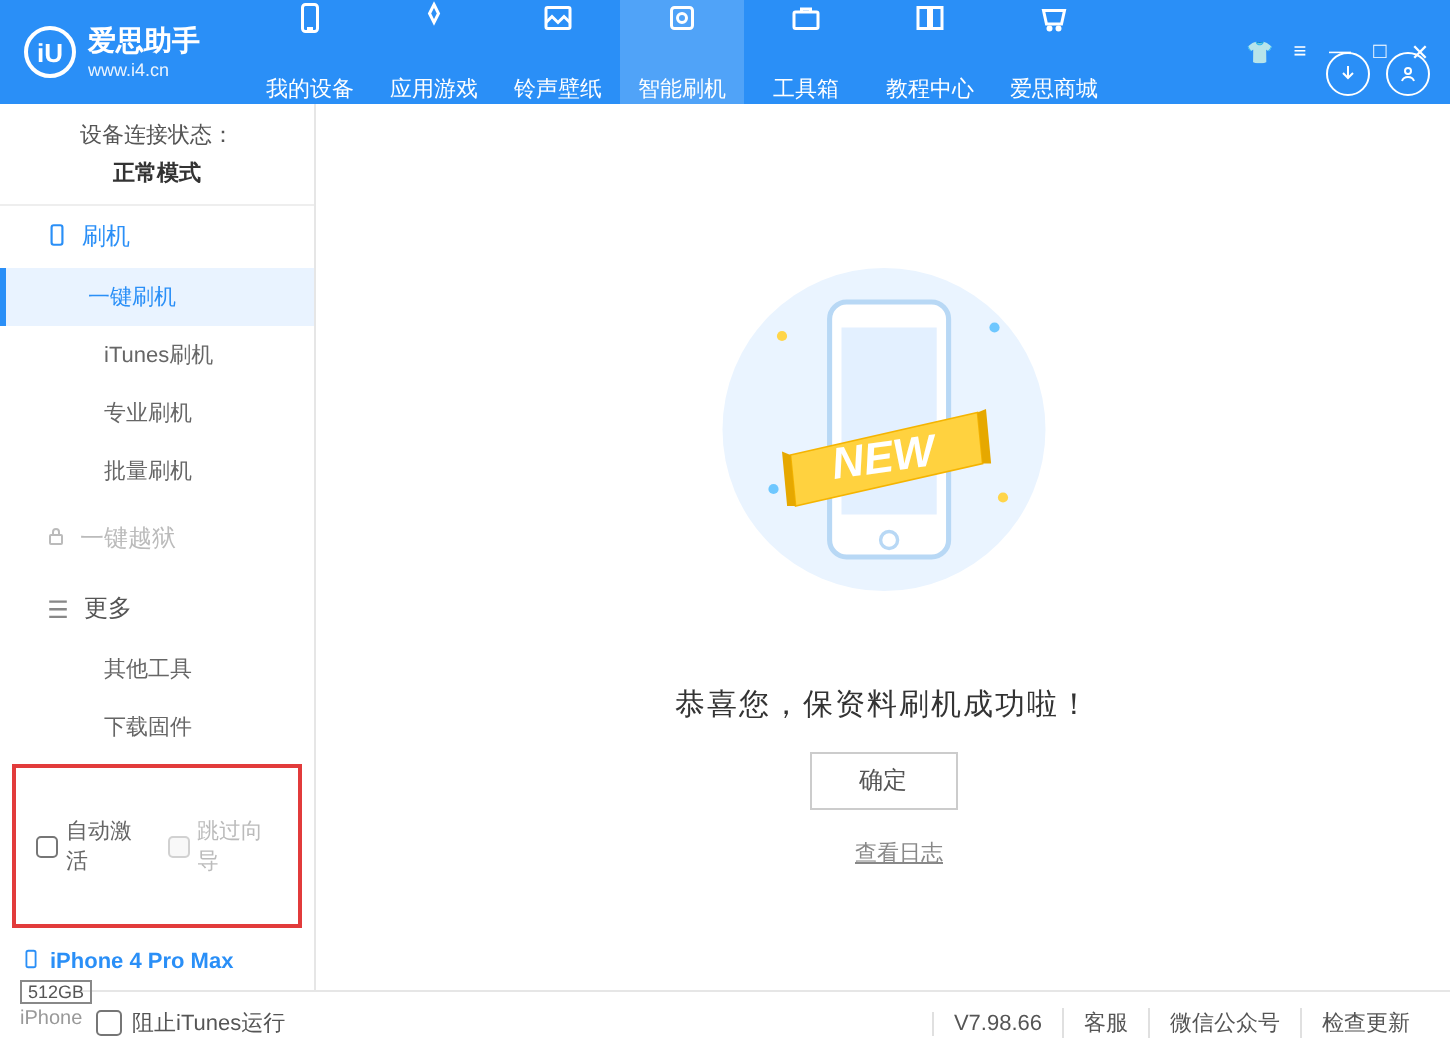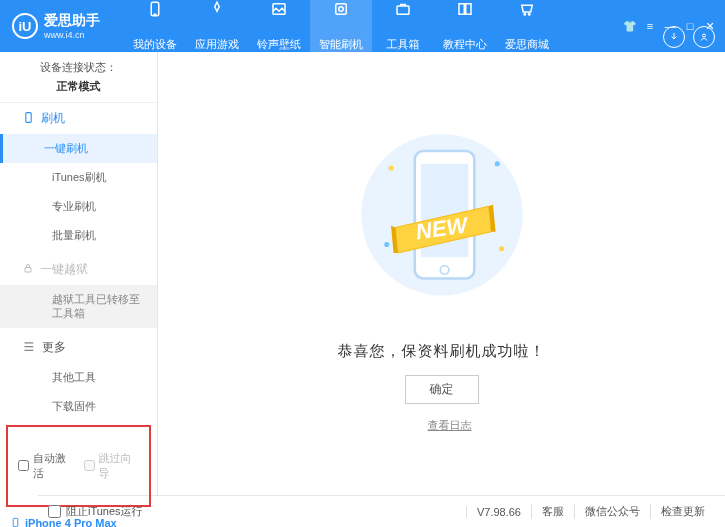--- a/index.html
+++ b/index.html
@@ -171,21 +171,20 @@
     <div class="divider"></div>
     <div class="side-group" style="color:#bbb">
       <span>
         <svg viewBox="0 0 24 24" width="12" height="12" fill="none" stroke="#bbb" stroke-width="2">
             <rect x="6" y="11" width="12" height="9" rx="1"></rect>
             <path d="M9 11V8a3 3 0 016 0v3"></path>
           </svg>
       </span>
       <span>一键越狱</span>
     </div>
-    <div class="side-sub gray">越狱工具已转移至工具箱</div>
     <div class="divider"></div>
     <div class="side-group">
       <span class="sep">☰</span>
       <span>更多</span>
     </div>
     <div class="side-sub">其他工具</div>
     <div class="side-sub">下载固件</div>
 
     <div style="flex:1"></div>
 

